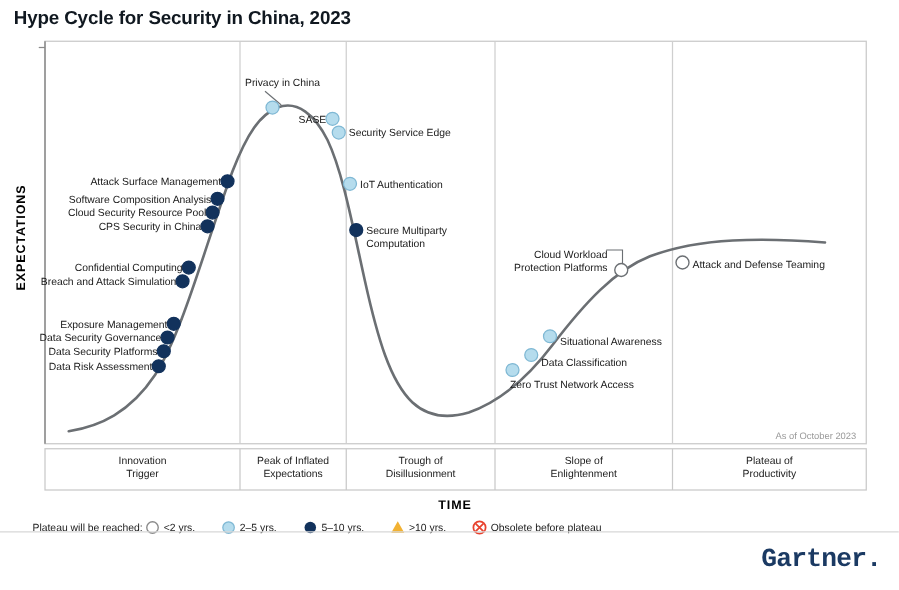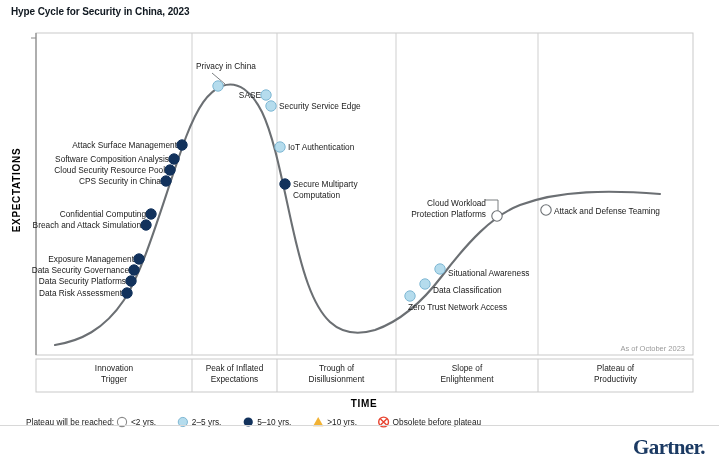--- a/index.html
+++ b/index.html
@@ -3,35 +3,35 @@
 <meta charset="utf-8">
 <style>
   html,body{margin:0;padding:0;}
   body{
     width:719px;height:472px;background:#ffffff;
     font-family:"Liberation Sans", sans-serif;
     color:#111111;overflow:hidden;position:relative;
   }
   #chart-title{
     position:absolute;left:11px;top:6px;
-    font-size:10px;font-weight:bold;letter-spacing:-0.1px;color:#101820;
+    font-size:15px;font-weight:bold;letter-spacing:-0.1px;color:#101820;
   }
   #plot-wrap{position:absolute;left:0;top:0;width:719px;height:472px;}
   svg{display:block;}
   .lbl{font-size:8.3px;fill:#1a1a1a;font-family:"Liberation Sans",sans-serif;}
   .lbl-phase{font-size:8.3px;fill:#1a1a1a;font-family:"Liberation Sans",sans-serif;}
   .axis-y{font-size:10px;font-weight:bold;letter-spacing:0.7px;fill:#000;font-family:"Liberation Sans",sans-serif;}
   .axis-x{font-size:10px;font-weight:bold;letter-spacing:0.7px;fill:#000;font-family:"Liberation Sans",sans-serif;}
   .asof{font-size:7.5px;fill:#9a9a9a;font-family:"Liberation Sans",sans-serif;}
   .legend-txt{font-size:8.3px;fill:#1a1a1a;font-family:"Liberation Sans",sans-serif;}
   .legend-head{font-size:8.3px;fill:#1a1a1a;font-family:"Liberation Sans",sans-serif;}
   #gartner-logo{
     position:absolute;right:14px;bottom:12px;
     font-size:21px;font-weight:bold;color:#1b3a63;
-    font-family:Liberation Serif, serif;letter-spacing:-0.6px;
+    font-family:Liberation Mono, monospace;letter-spacing:-0.6px;
   }
   #gartner-logo .dot{font-size:21px;}
   #footer-rule{position:absolute;left:0;bottom:46px;width:719px;height:1px;background:#d8d8d8;}
 </style>
 </head>
 <body>
 
 <div id="chart-title">Hype Cycle for Security in China, 2023</div>
 
 <div id="plot-wrap">

